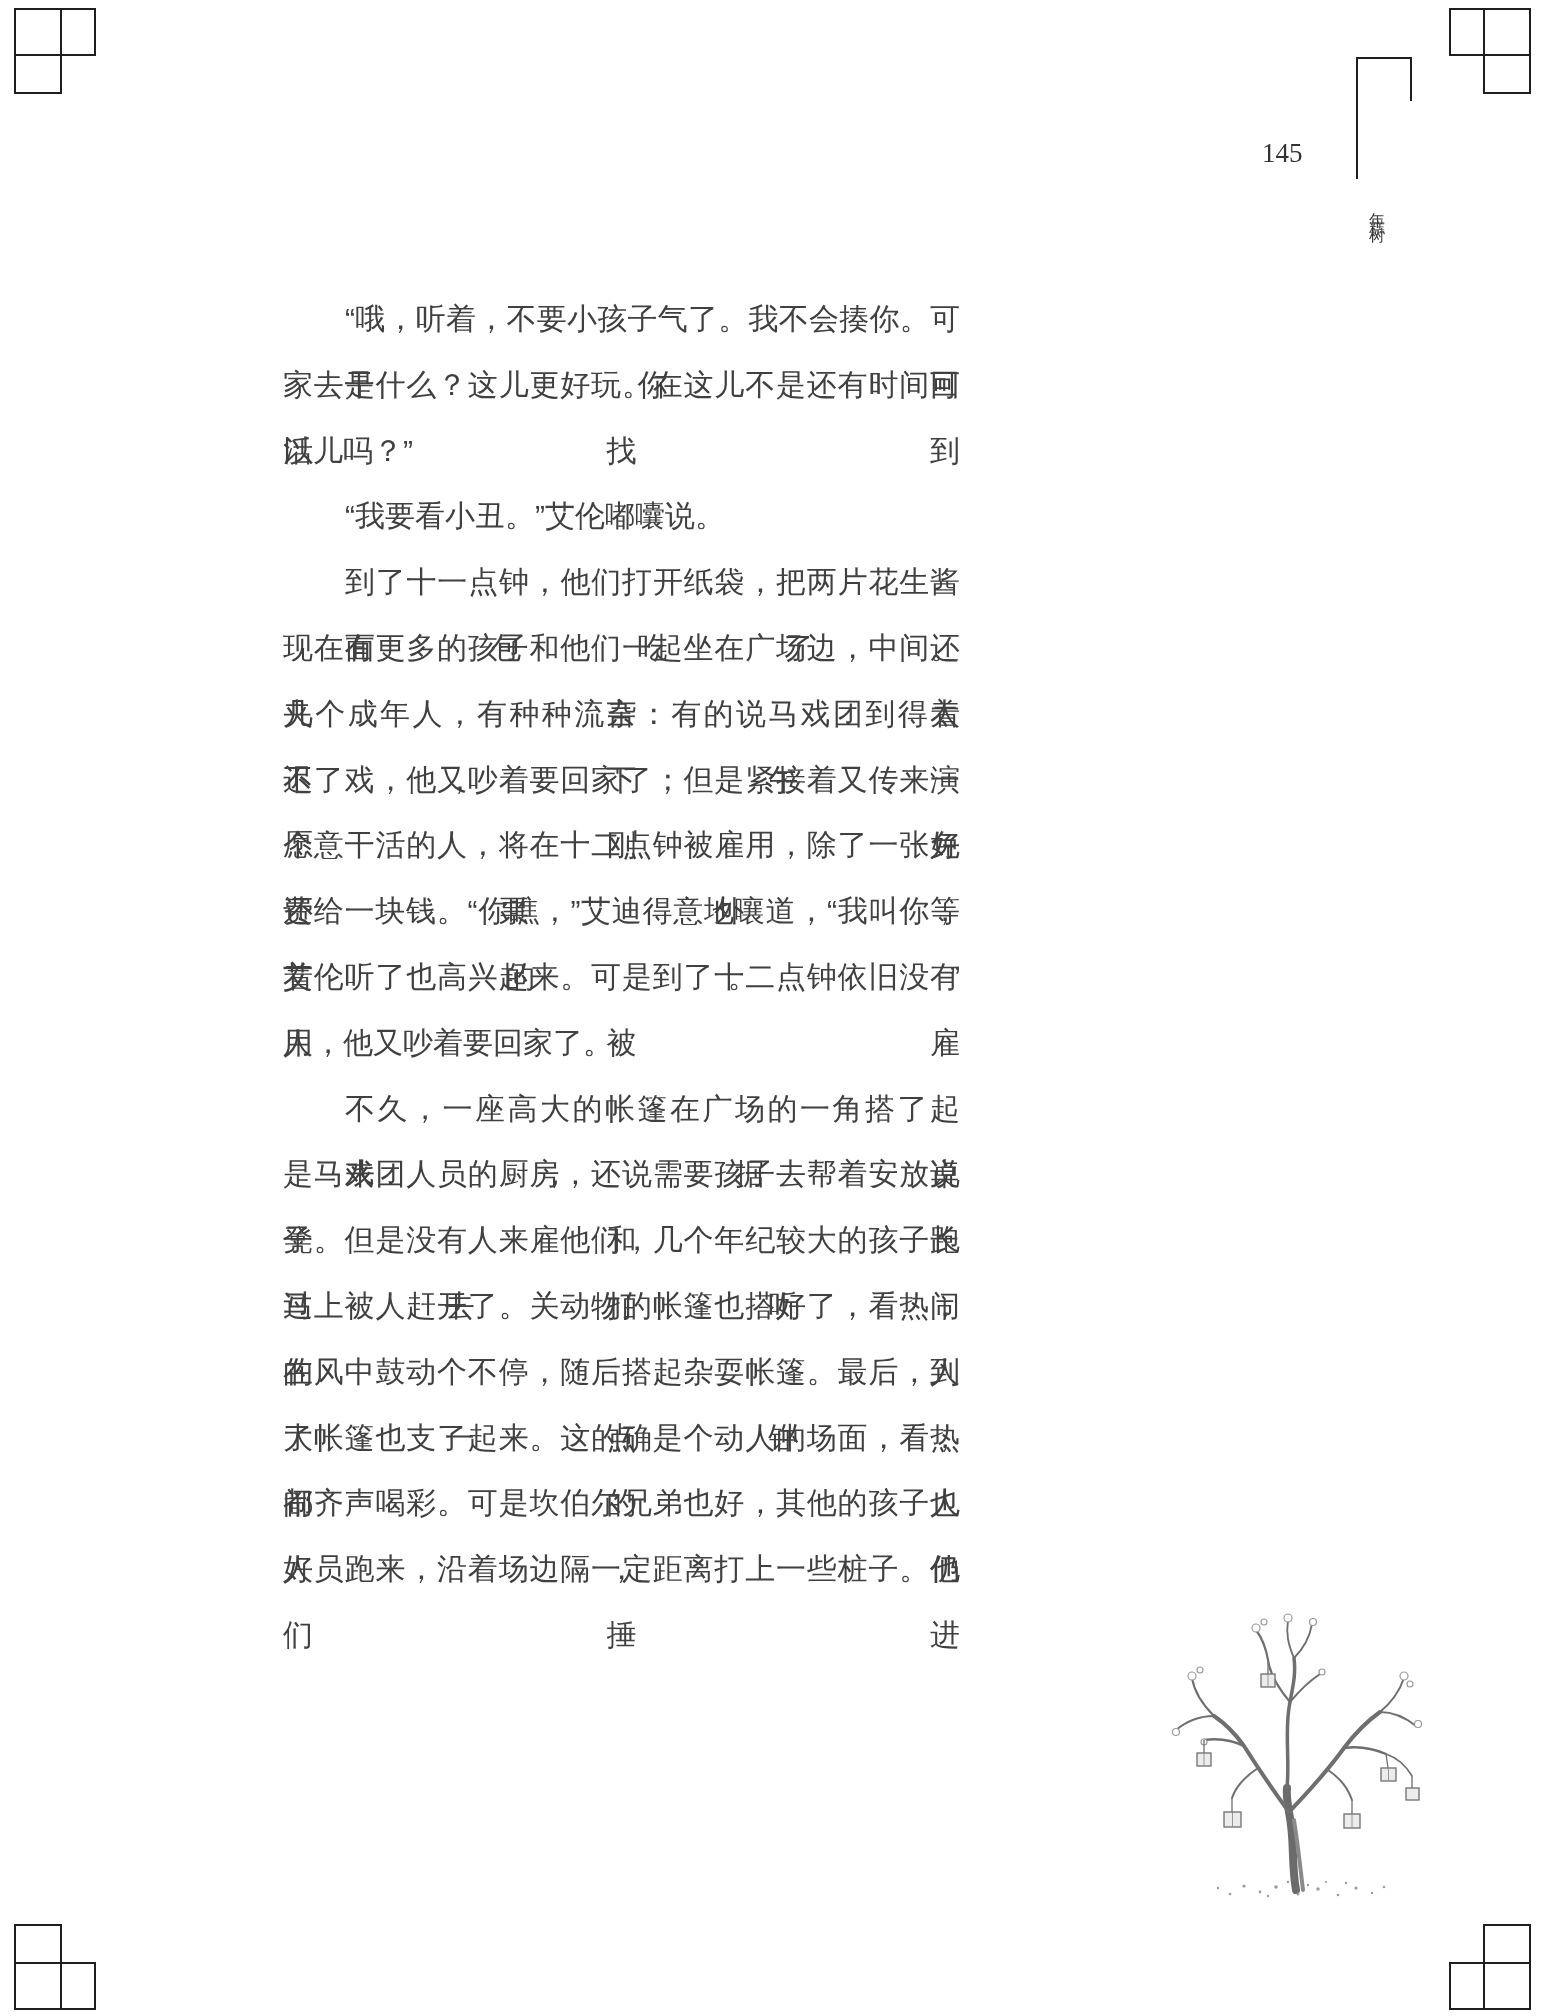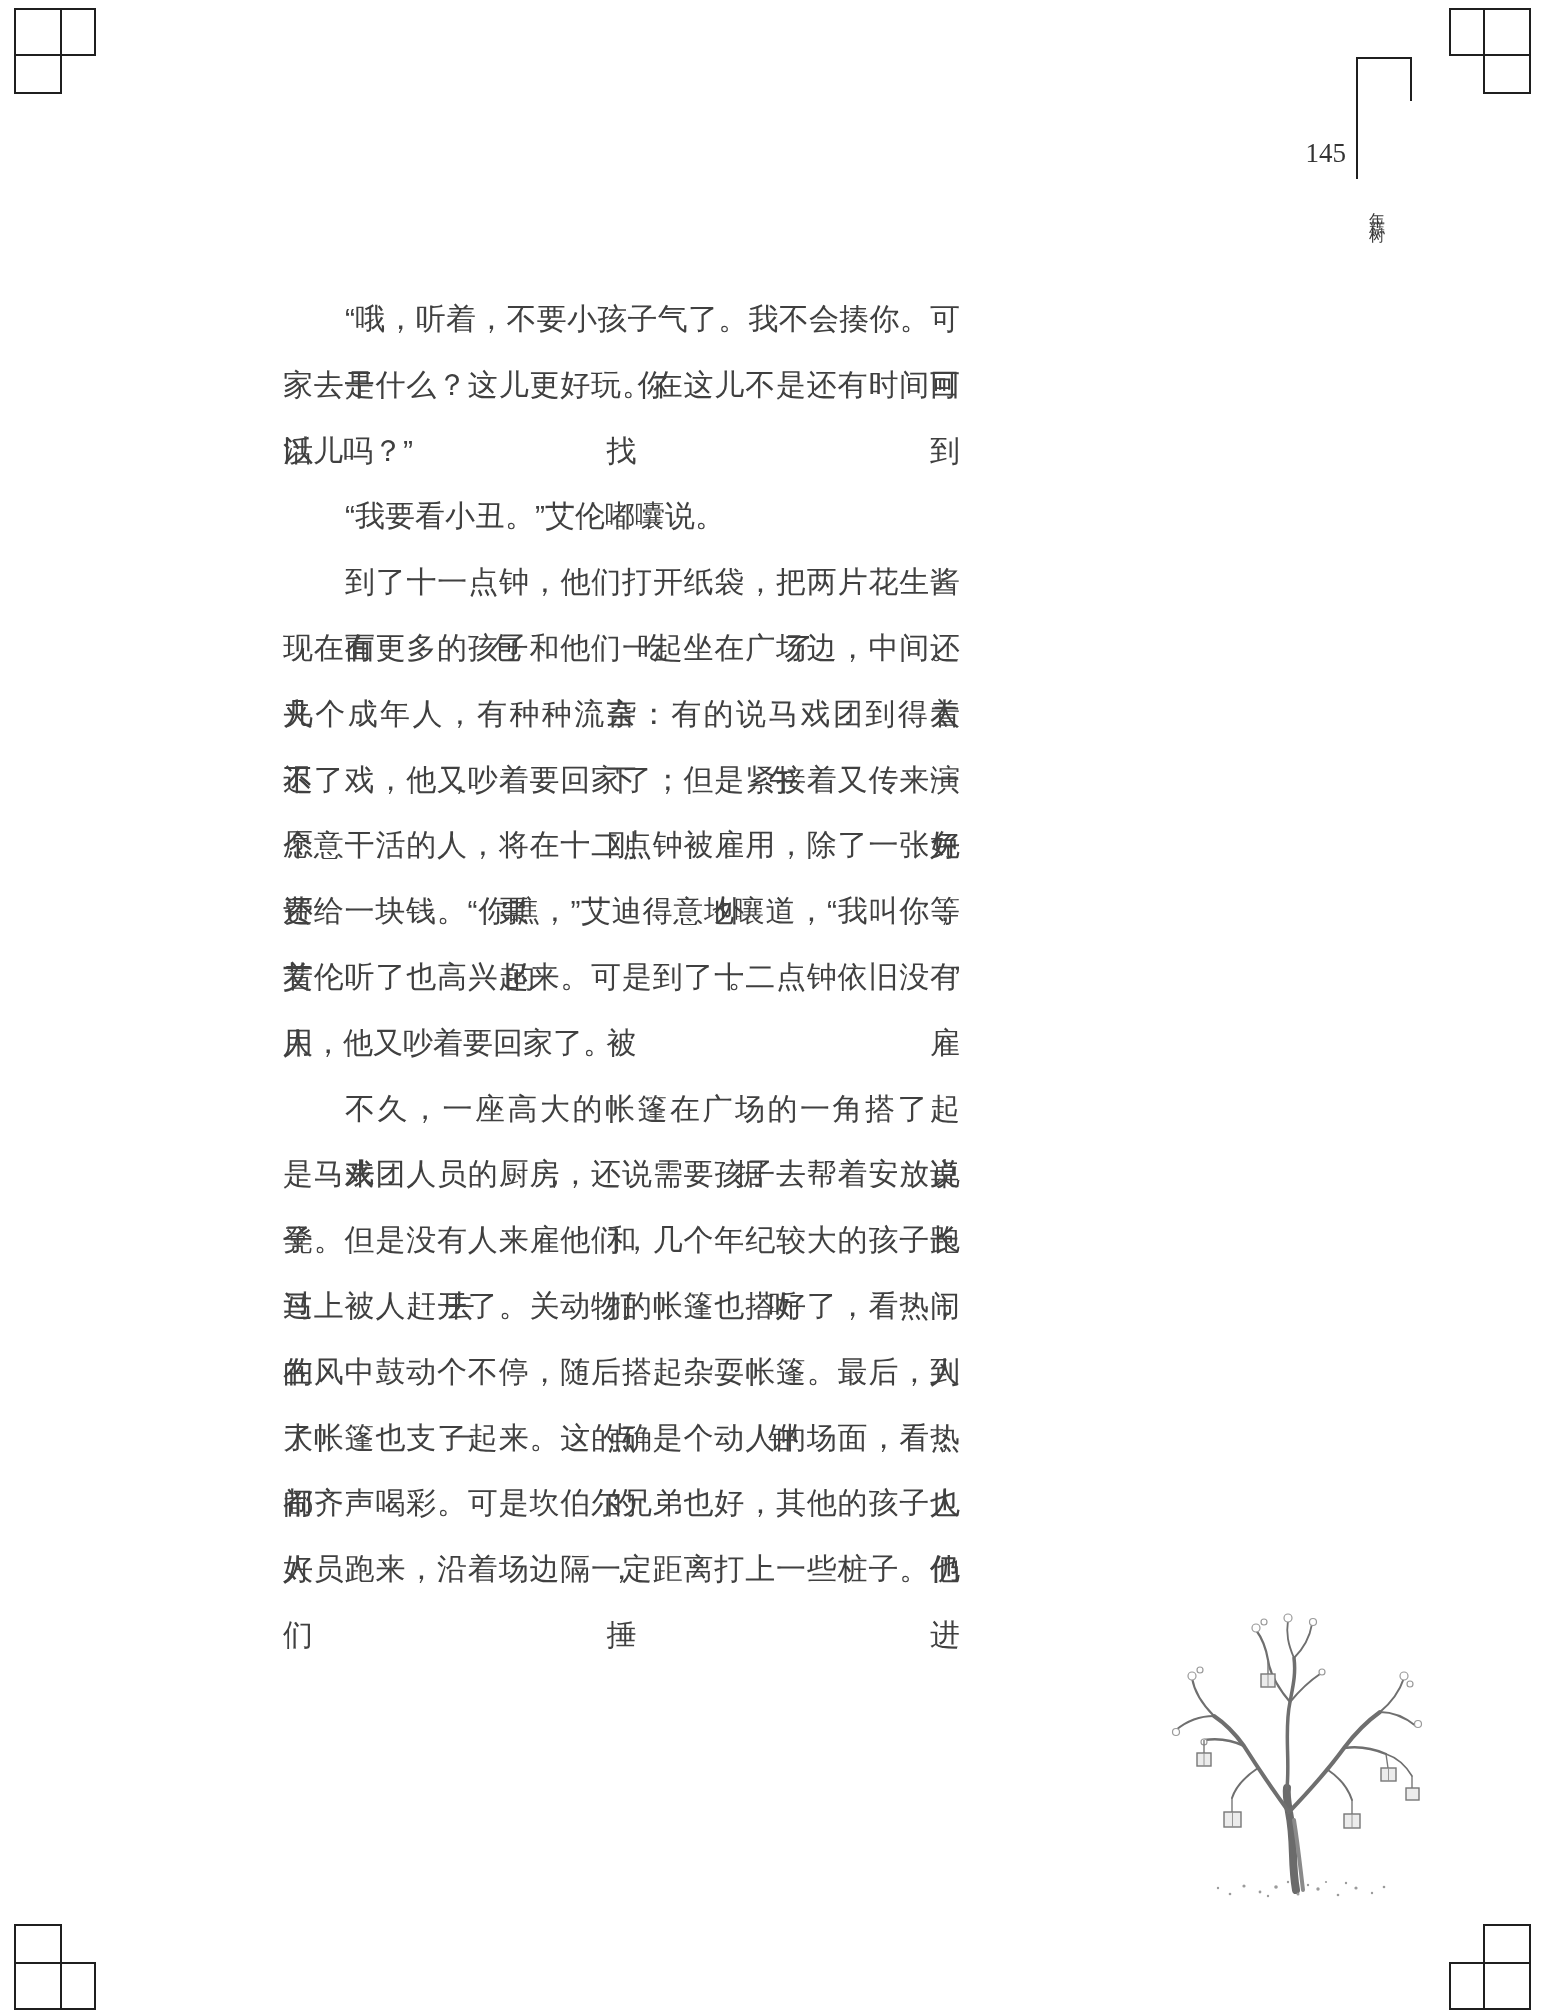--- a/index.html
+++ b/index.html
@@ -33,21 +33,20 @@
   }
   .line.indent{padding-left:62px;}
   .line.short{text-align:right;text-align-last:left;}
 
   
   .page-number{
     position:absolute;
     left:1262px;
     top:138px;
     width:84px;
-    text-align:right;
     font-family:"Liberation Serif", serif;
     font-size:27px;
     color:#333333;
   }
   .margin-label{
     position:absolute;
     left:1366px;
     top:200px;
     writing-mode:vertical-rl;
     text-orientation:upright;

